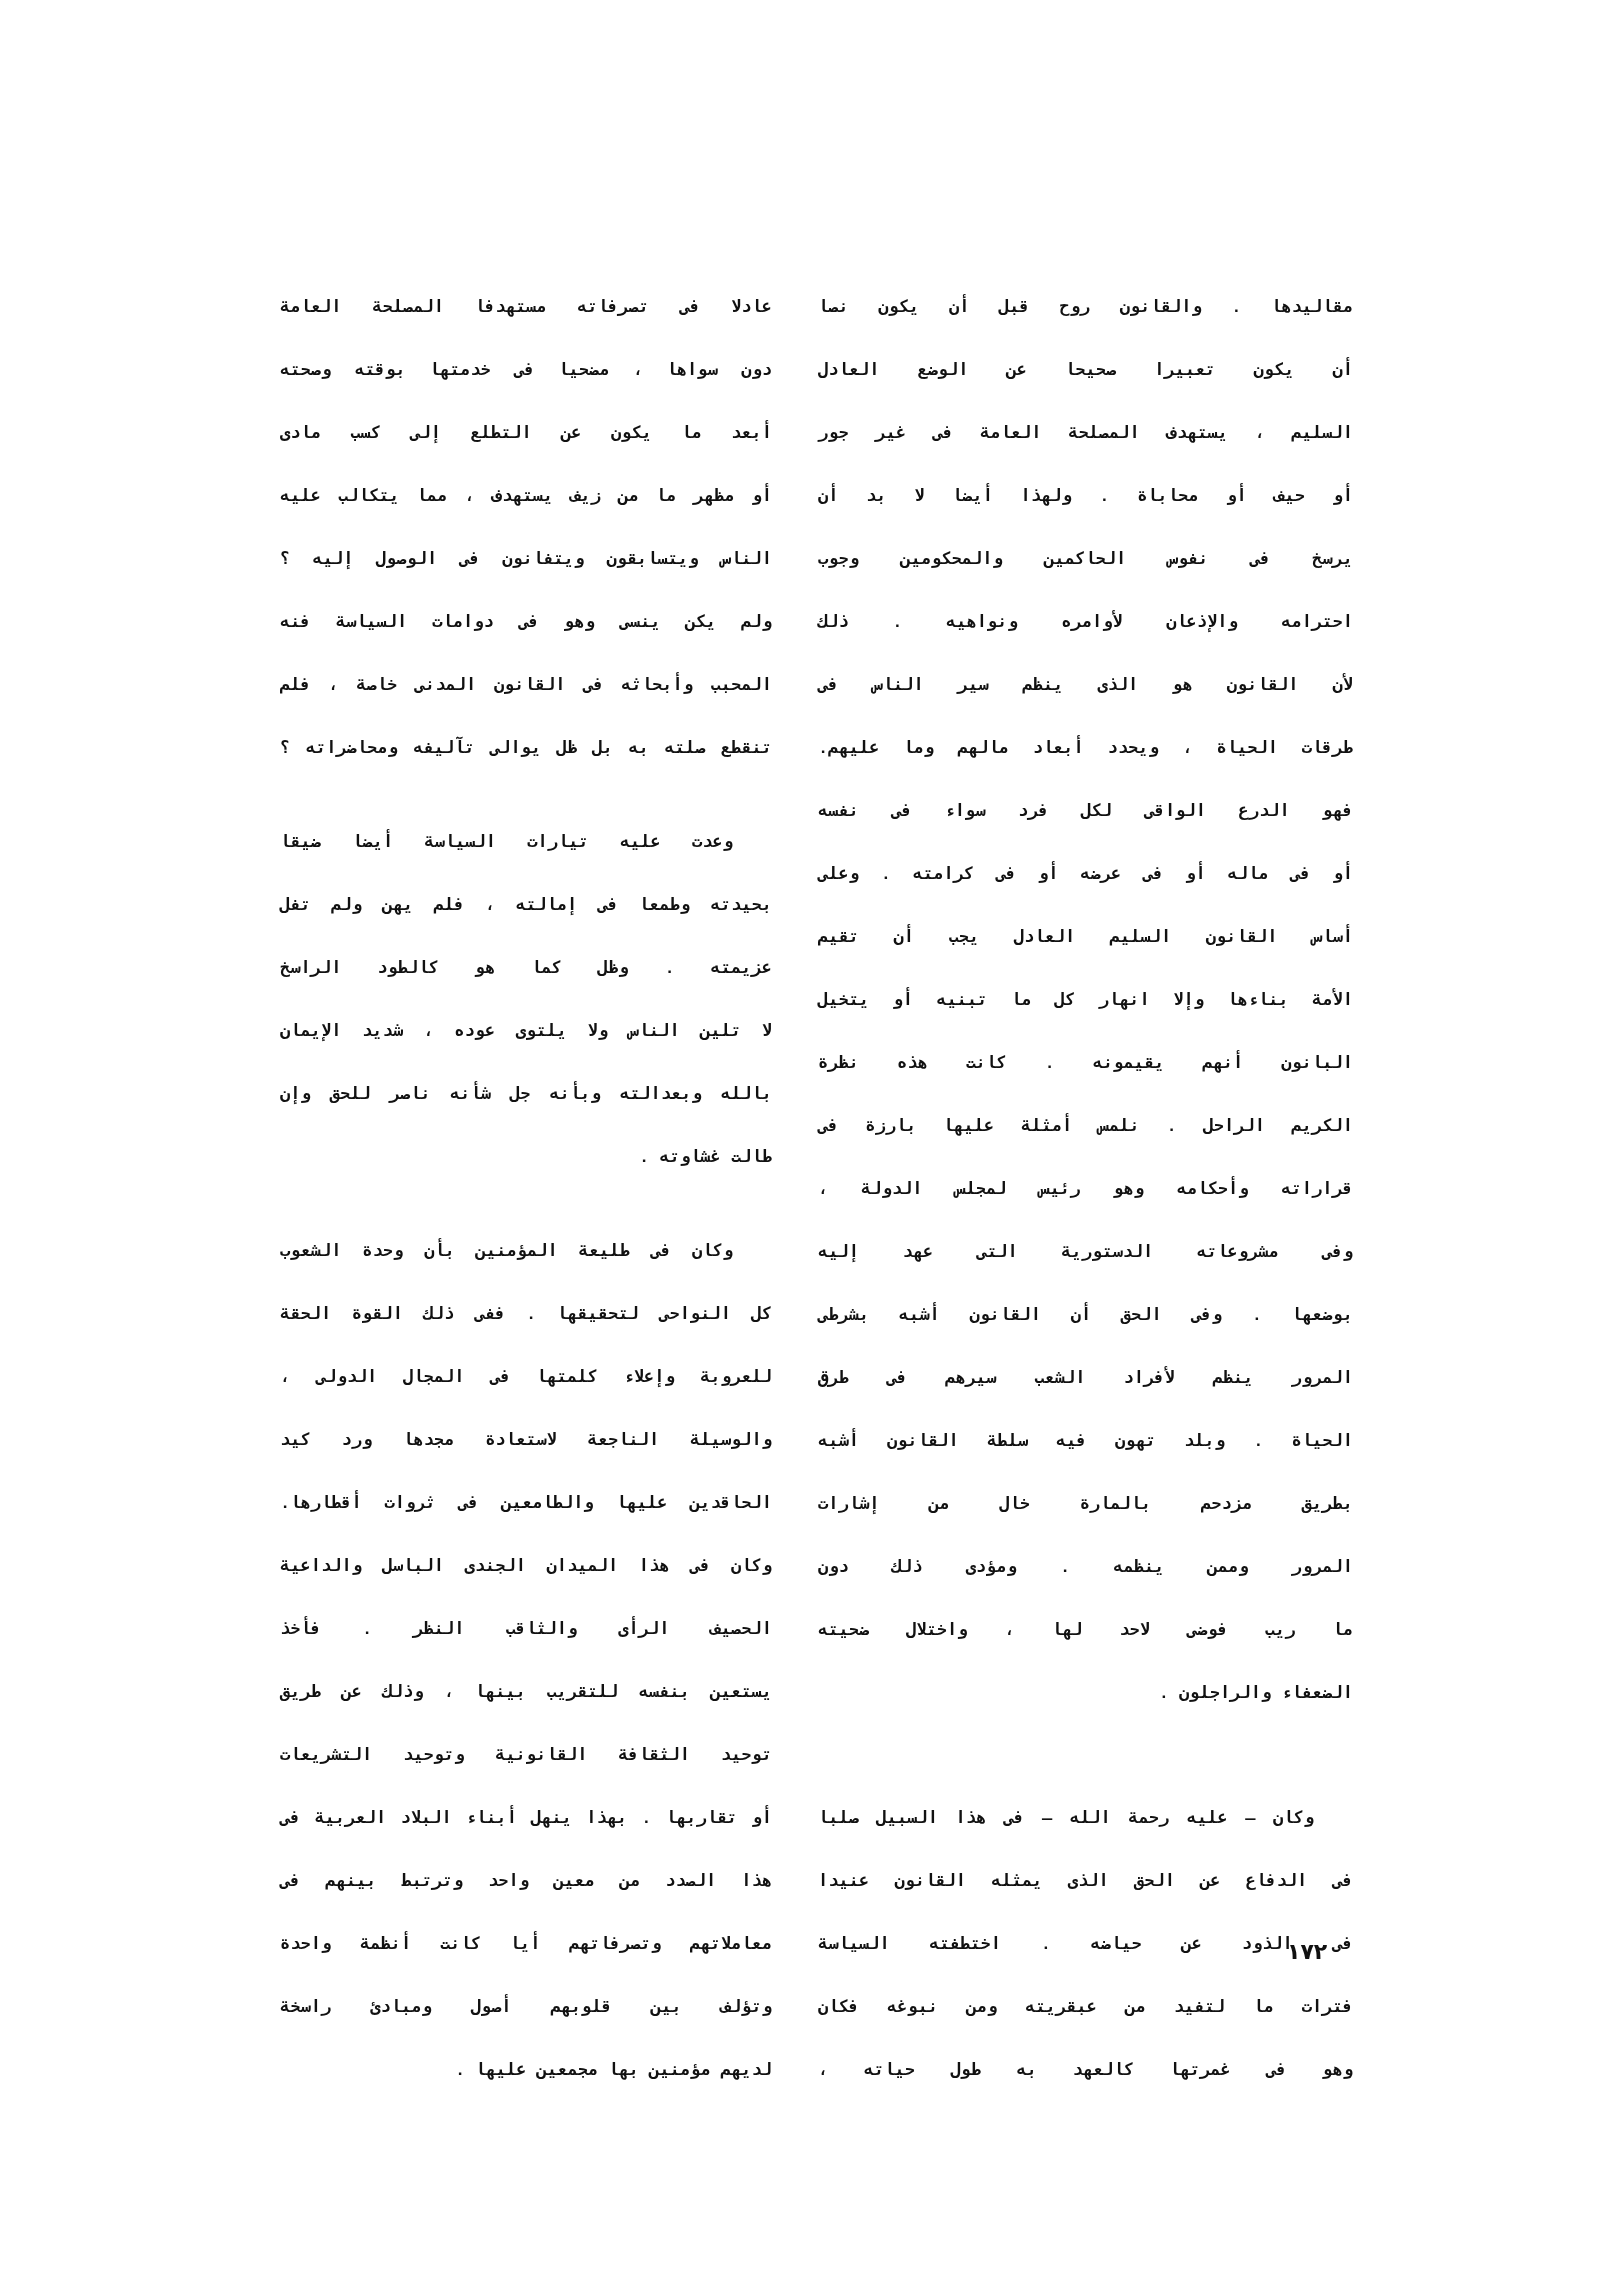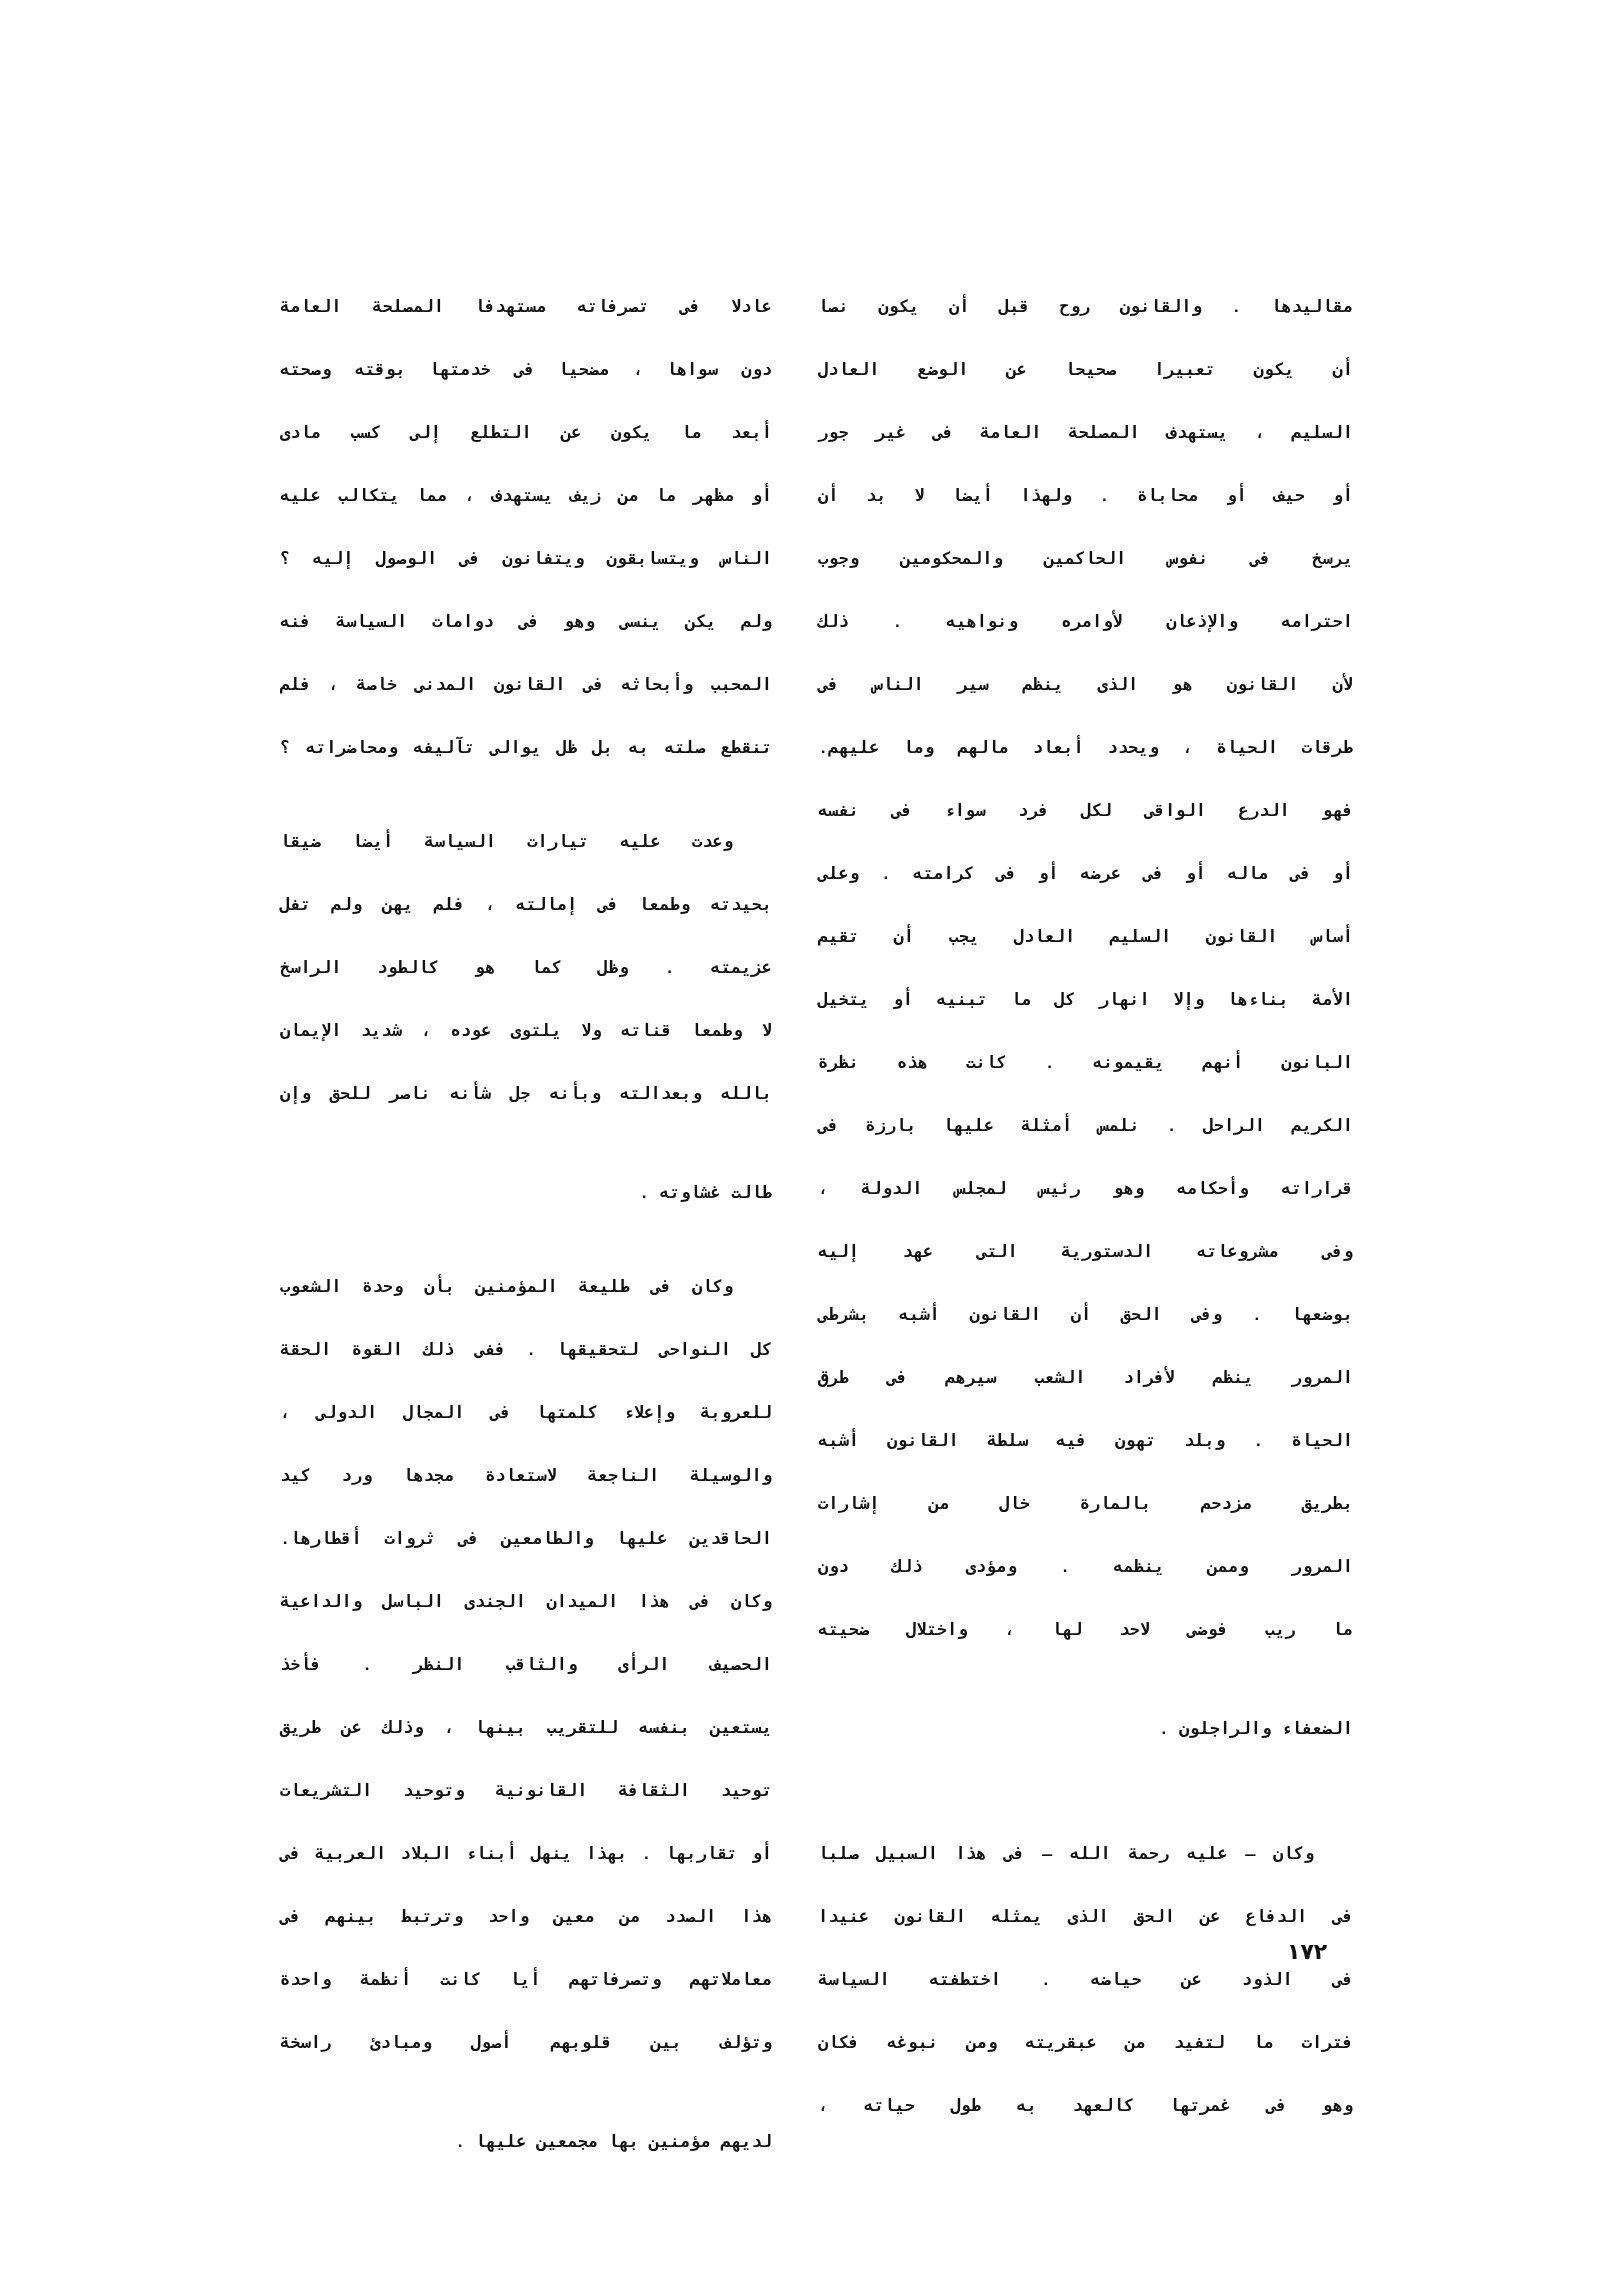--- a/index.html
+++ b/index.html
@@ -17,21 +17,21 @@
     .col-right { left: 818px; top: 287px; width: 535px; }
     .col-left  { left: 280px;  top: 287px; width: 492px; }
     .line {
       display: block;
       height: 63px;
       line-height: 42px;
       white-space: nowrap;
       text-align: justify;
       text-align-last: justify;
     }
-    .line.last { text-align-last: right; margin-top: 36px; }
+    .line.last { text-align-last: right; }
     .gap { display: block; height: 31px; }
     .gap-lg { display: block; height: 62px; }
     .indent { padding-right: 39px; }
     .page-number {
       position: absolute;
       left: 1287px;
       top: 1939px;
       direction: rtl;
       font-family: "DejaVu Sans", sans-serif;
       font-size: 22px;
@@ -90,21 +90,21 @@
       <span class="line">الناس ويتسابقون ويتفانون فى الوصول إليه ؟</span>
       <span class="line">ولم يكن ينسى وهو فى دوامات السياسة فنه</span>
       <span class="line">المحبب وأبحاثه فى القانون المدنى خاصة ، فلم</span>
       <span class="line">تنقطع صلته به بل ظل يوالى تآليفه ومحاضراته ؟</span>
     </div>
     <span class="gap"></span>
     <div>
       <span class="line indent">وعدت عليه تيارات السياسة أيضا ضيقا</span>
       <span class="line">بحيدته وطمعا فى إمالته ، فلم يهن ولم تفل</span>
       <span class="line">عزيمته . وظل كما هو كالطود الراسخ</span>
-      <span class="line">لا وطمعا قناته ولا يلتوى عوده ، شديد الإيمان</span>
+      <span class="line">لا تلين الناس ولا يلتوى عوده ، شديد الإيمان</span>
       <span class="line">بالله وبعدالته وبأنه جل شأنه ناصر للحق وإن</span>
       <span class="line last">طالت غشاوته .</span>
     </div>
     <span class="gap"></span>
     <div>
       <span class="line indent">وكان فى طليعة المؤمنين بأن وحدة الشعوب</span>
       <span class="line">كل النواحى لتحقيقها . ففى ذلك القوة الحقة</span>
       <span class="line">للعروبة وإعلاء كلمتها فى المجال الدولى ،</span>
       <span class="line">والوسيلة الناجعة لاستعادة مجدها ورد كيد</span>
       <span class="line">الحاقدين عليها والطامعين فى ثروات أقطارها.</span>

